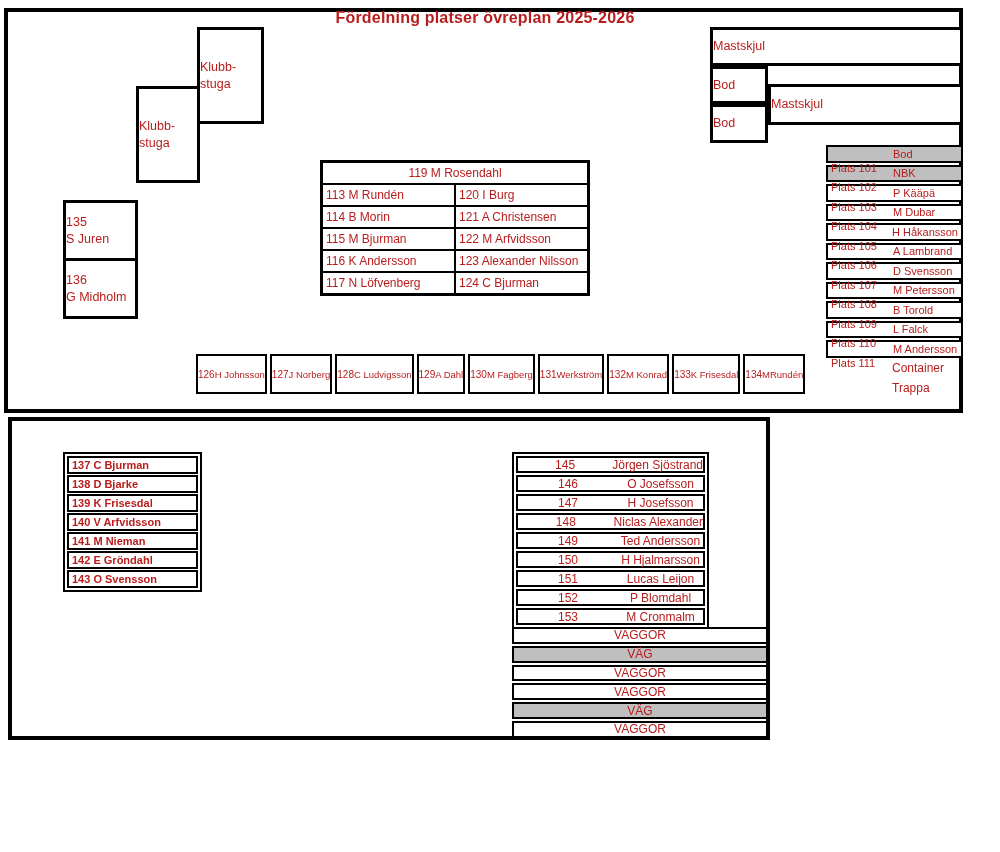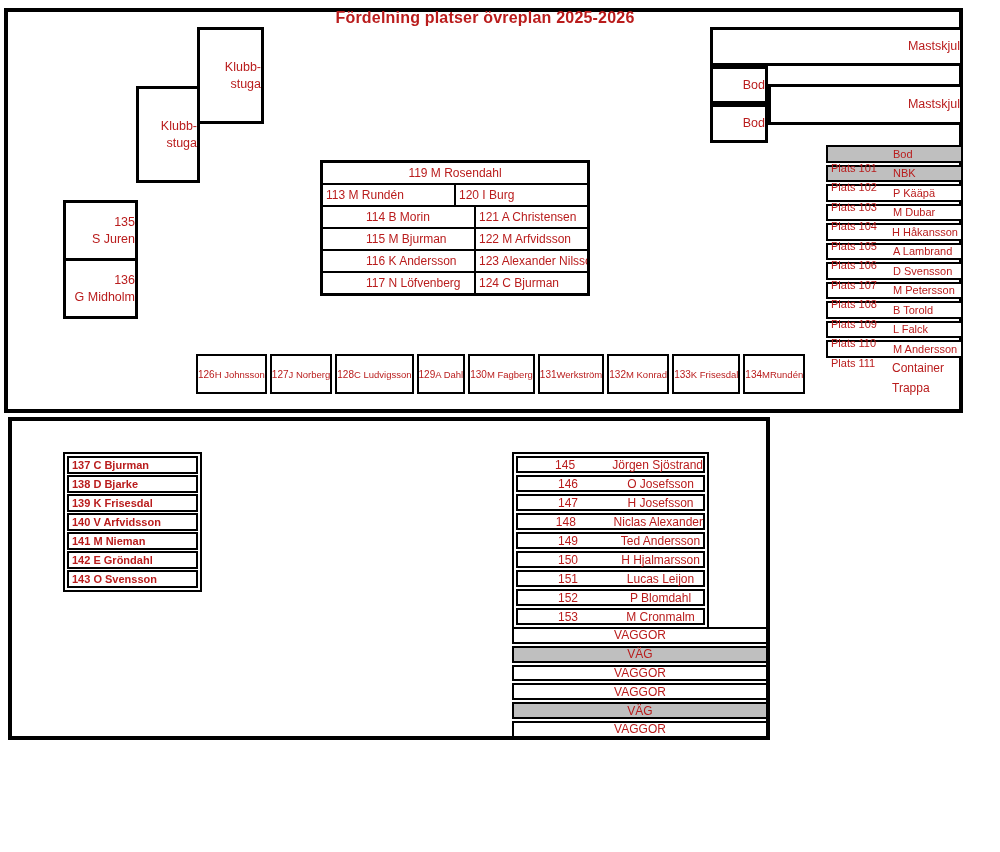--- a/index.html
+++ b/index.html
@@ -5,32 +5,32 @@
   html,body{margin:0;padding:0;background:#fff;}
   #stage{
     position:relative;width:1000px;height:852px;background:#ffffff;
     font-family:"Liberation Sans","DejaVu Sans",sans-serif;color:#b91c1c;
     overflow:hidden;
   }
   .abs{position:absolute;box-sizing:border-box;}
   .outline{border:4px solid #000;background:transparent;}
   .box{
     position:absolute;box-sizing:border-box;border:3px solid #000;background:#fff;
-    display:flex;flex-direction:column;align-items:flex-end;justify-content:center;
+    display:flex;flex-direction:column;align-items:flex-start;justify-content:center;
     text-align:center;font-size:12.5px;line-height:17px;
   }
   #title{
     position:absolute;left:250px;top:9px;width:470px;text-align:center;
     font-size:16px;font-weight:bold;letter-spacing:.2px;
   }
   
   #mid-table{position:absolute;left:320px;top:160px;width:264px;border:3px solid #000;background:#fff;font-size:12px;}
   #mid-table .mt-header{height:20px;line-height:20px;text-align:center;border-bottom:2.5px solid #000;}
   .mt-row{display:flex;}
-  .mt-row + .mt-row{border-top:2.5px solid #000;padding-left:40px;}
+  .mt-row + .mt-row{border-top:2.5px solid #000;}
   .mt-cell{flex:1;height:20px;line-height:20px;padding-left:3px;white-space:nowrap;overflow:hidden;}
   .mt-cell.rcol{border-left:2.5px solid #000;}
   
   #berth-row{position:absolute;left:196px;top:354px;width:574px;height:40px;display:flex;gap:3px;}
   .berth-cell{
     flex:1;box-sizing:border-box;border:2.5px solid #000;background:#fff;
     display:flex;flex-direction:row;align-items:center;justify-content:center;
     font-size:9.5px;line-height:13px;white-space:nowrap;
   }
   .berth-cell .num{font-size:10px;}

